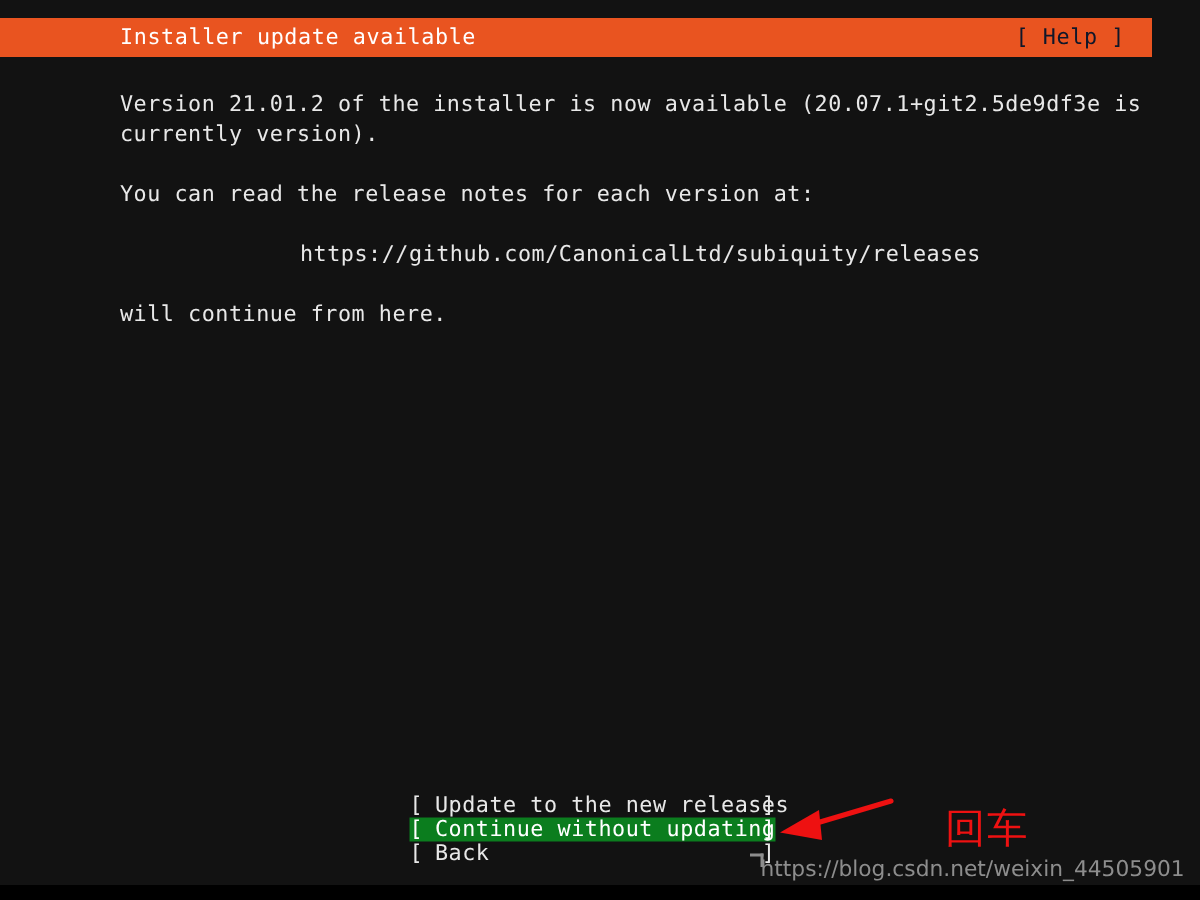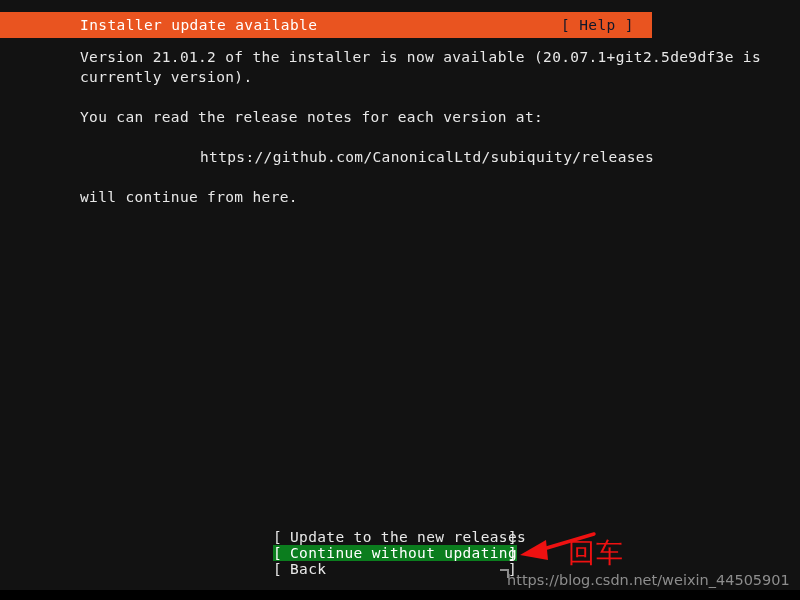--- a/index.html
+++ b/index.html
@@ -20,21 +20,21 @@
     height: 600px;
     background: #121212;
     overflow: hidden;
   }
 
   
   #header {
     position: absolute;
     left: 0;
     top: 12px;
-    width: 652px;
+    width: 768px;
     height: 26px;
     background: #e95420;
     display: flex;
     align-items: center;
     justify-content: space-between;
     box-sizing: border-box;
     padding: 0 18px 0 80px;
   }
   #header .htitle {
     color: #ffffff;
@@ -49,21 +49,21 @@
     letter-spacing: 0.4px;
     line-height: 26px;
     white-space: pre;
     cursor: pointer;
   }
 
   
   #body-text {
     position: absolute;
     left: 80px;
-    top: 47px;
+    top: 60px;
     width: 700px;
   }
   .tline {
     color: #e8e8e8;
     font-size: 14.5px;
     line-height: 20px;
     letter-spacing: 0.35px;
     white-space: pre;
     min-height: 20px;
   }
@@ -117,21 +117,21 @@
   #arrow-annotation {
     position: absolute;
     left: 518px;
     top: 528px;
     width: 80px;
     height: 42px;
     pointer-events: none;
   }
   #enter-annotation {
     position: absolute;
-    left: 568px;
+    left: 630px;
     top: 538px;
     color: #ee1111;
     font-size: 27px;
     line-height: 30px;
     font-family: "DejaVu Sans", sans-serif;
     white-space: pre;
     letter-spacing: 1px;
   }
   #watermark {
     position: absolute;

